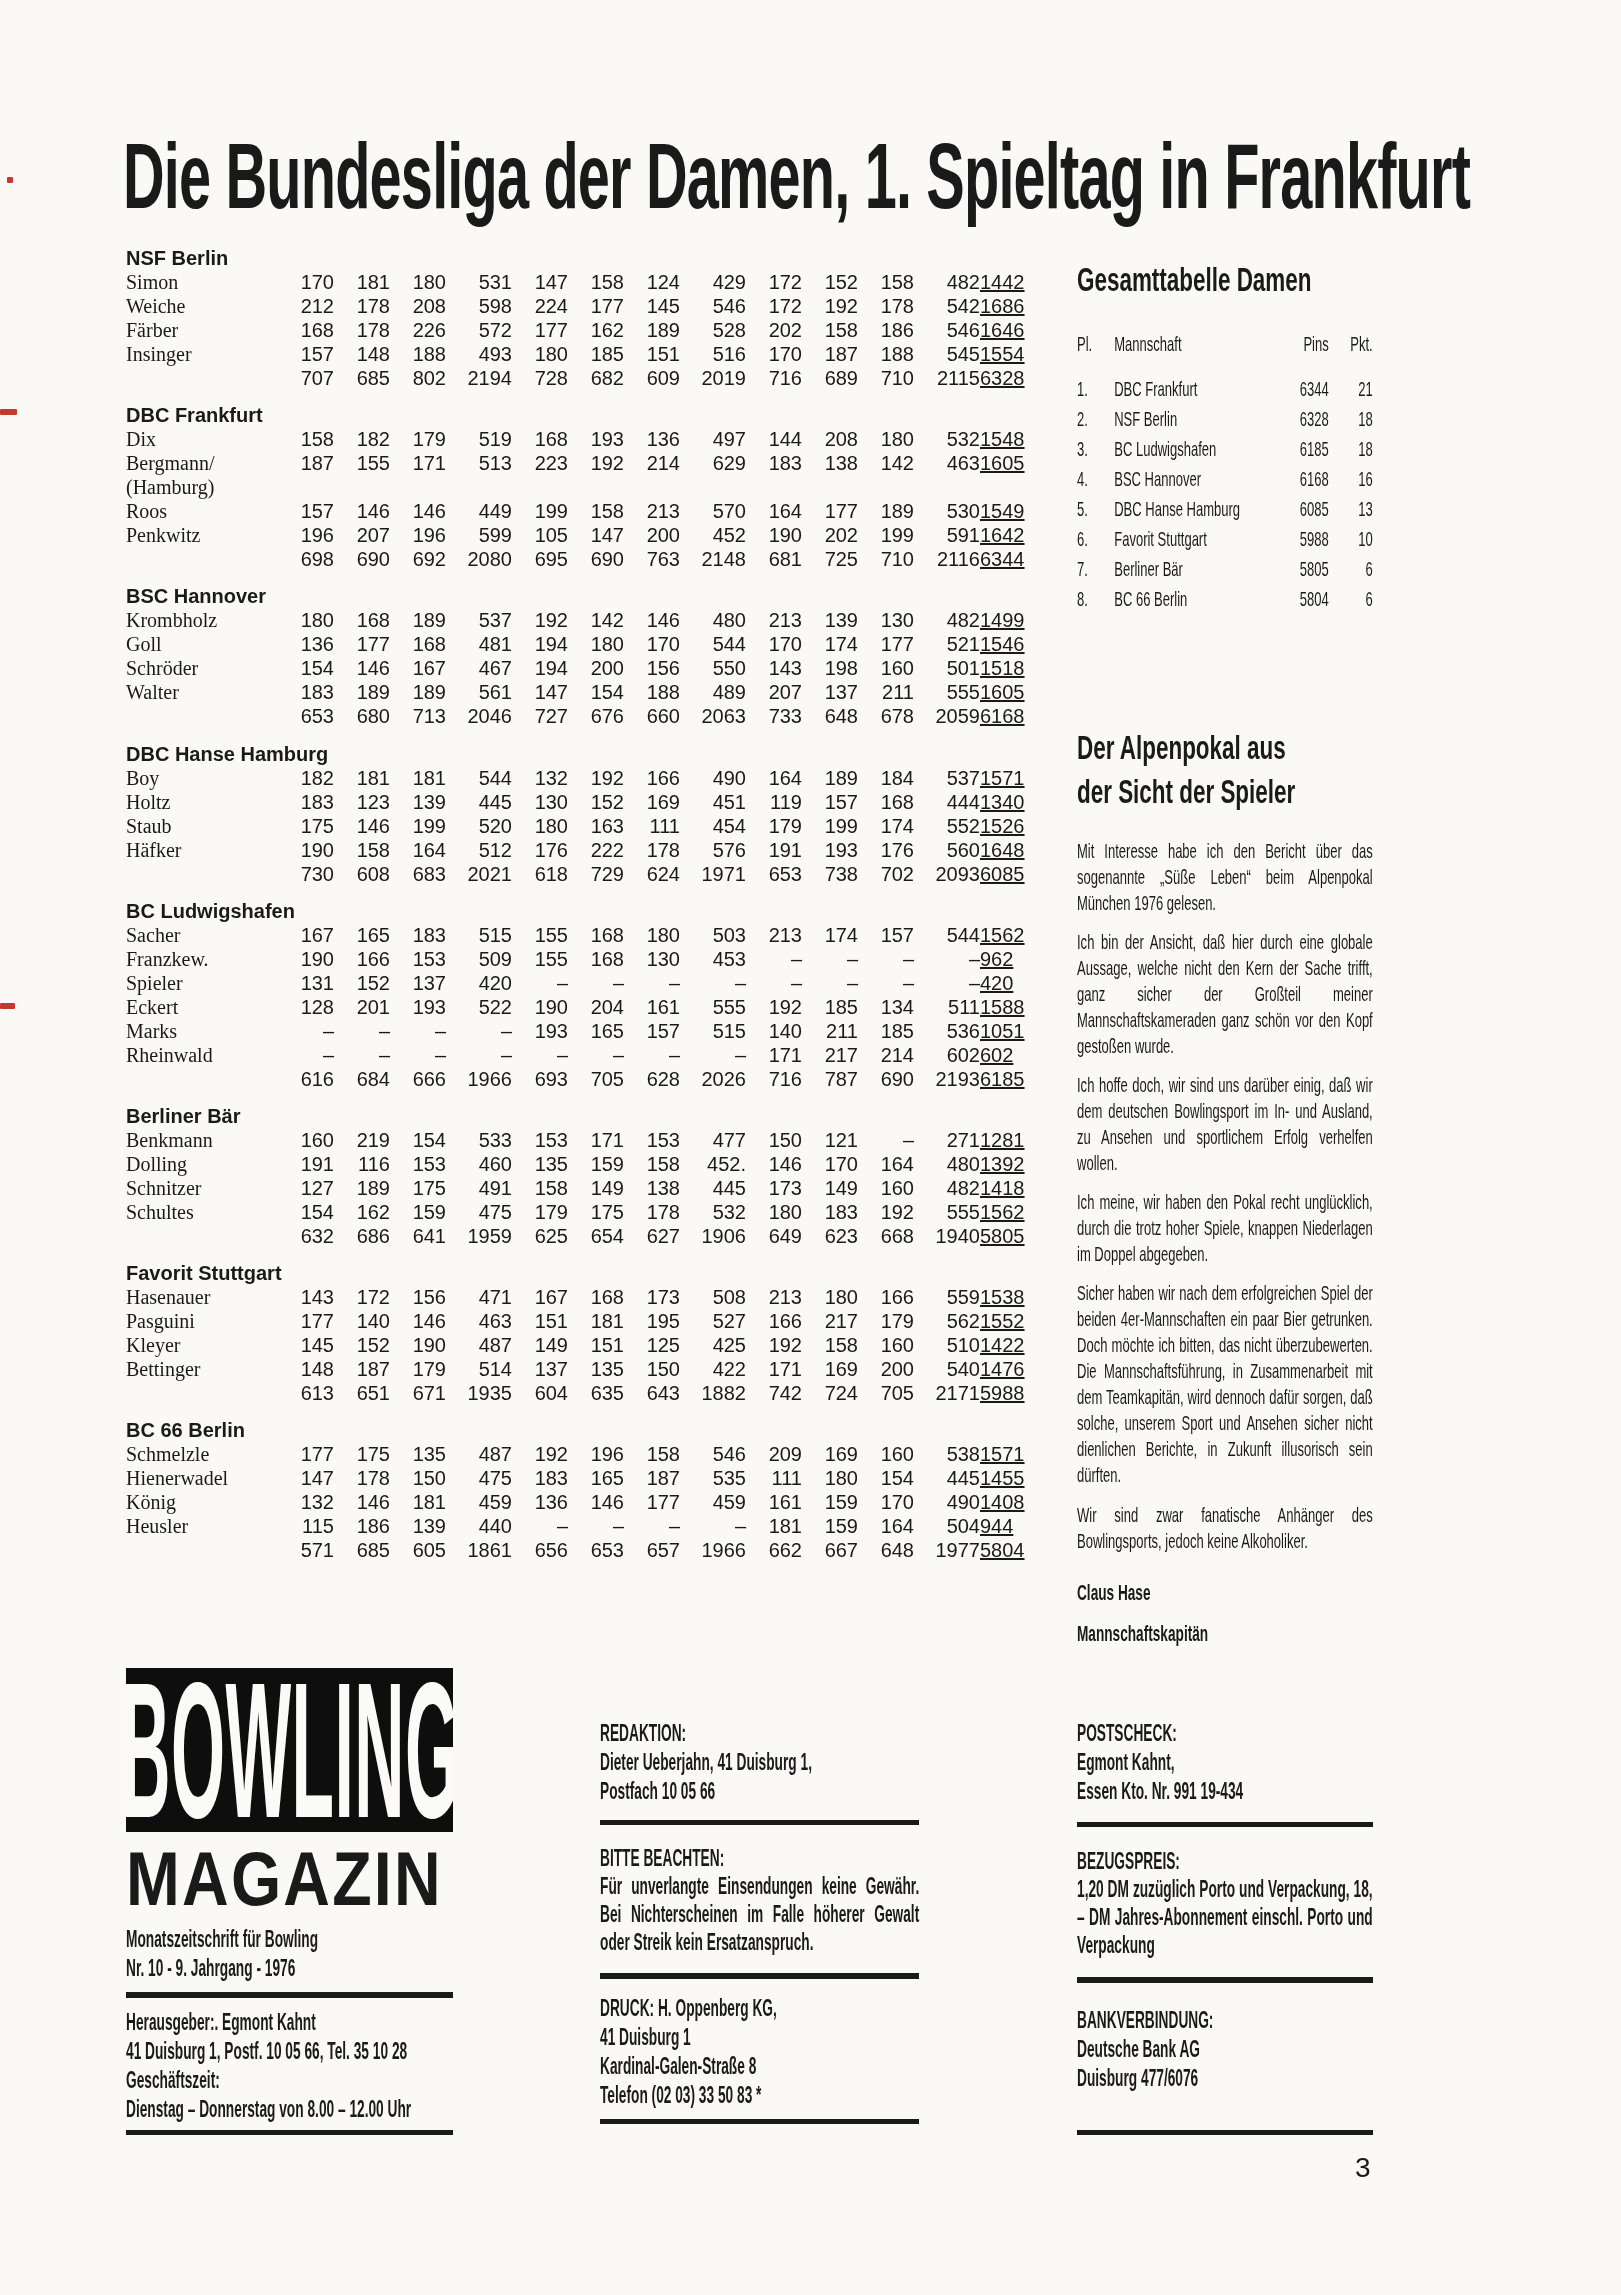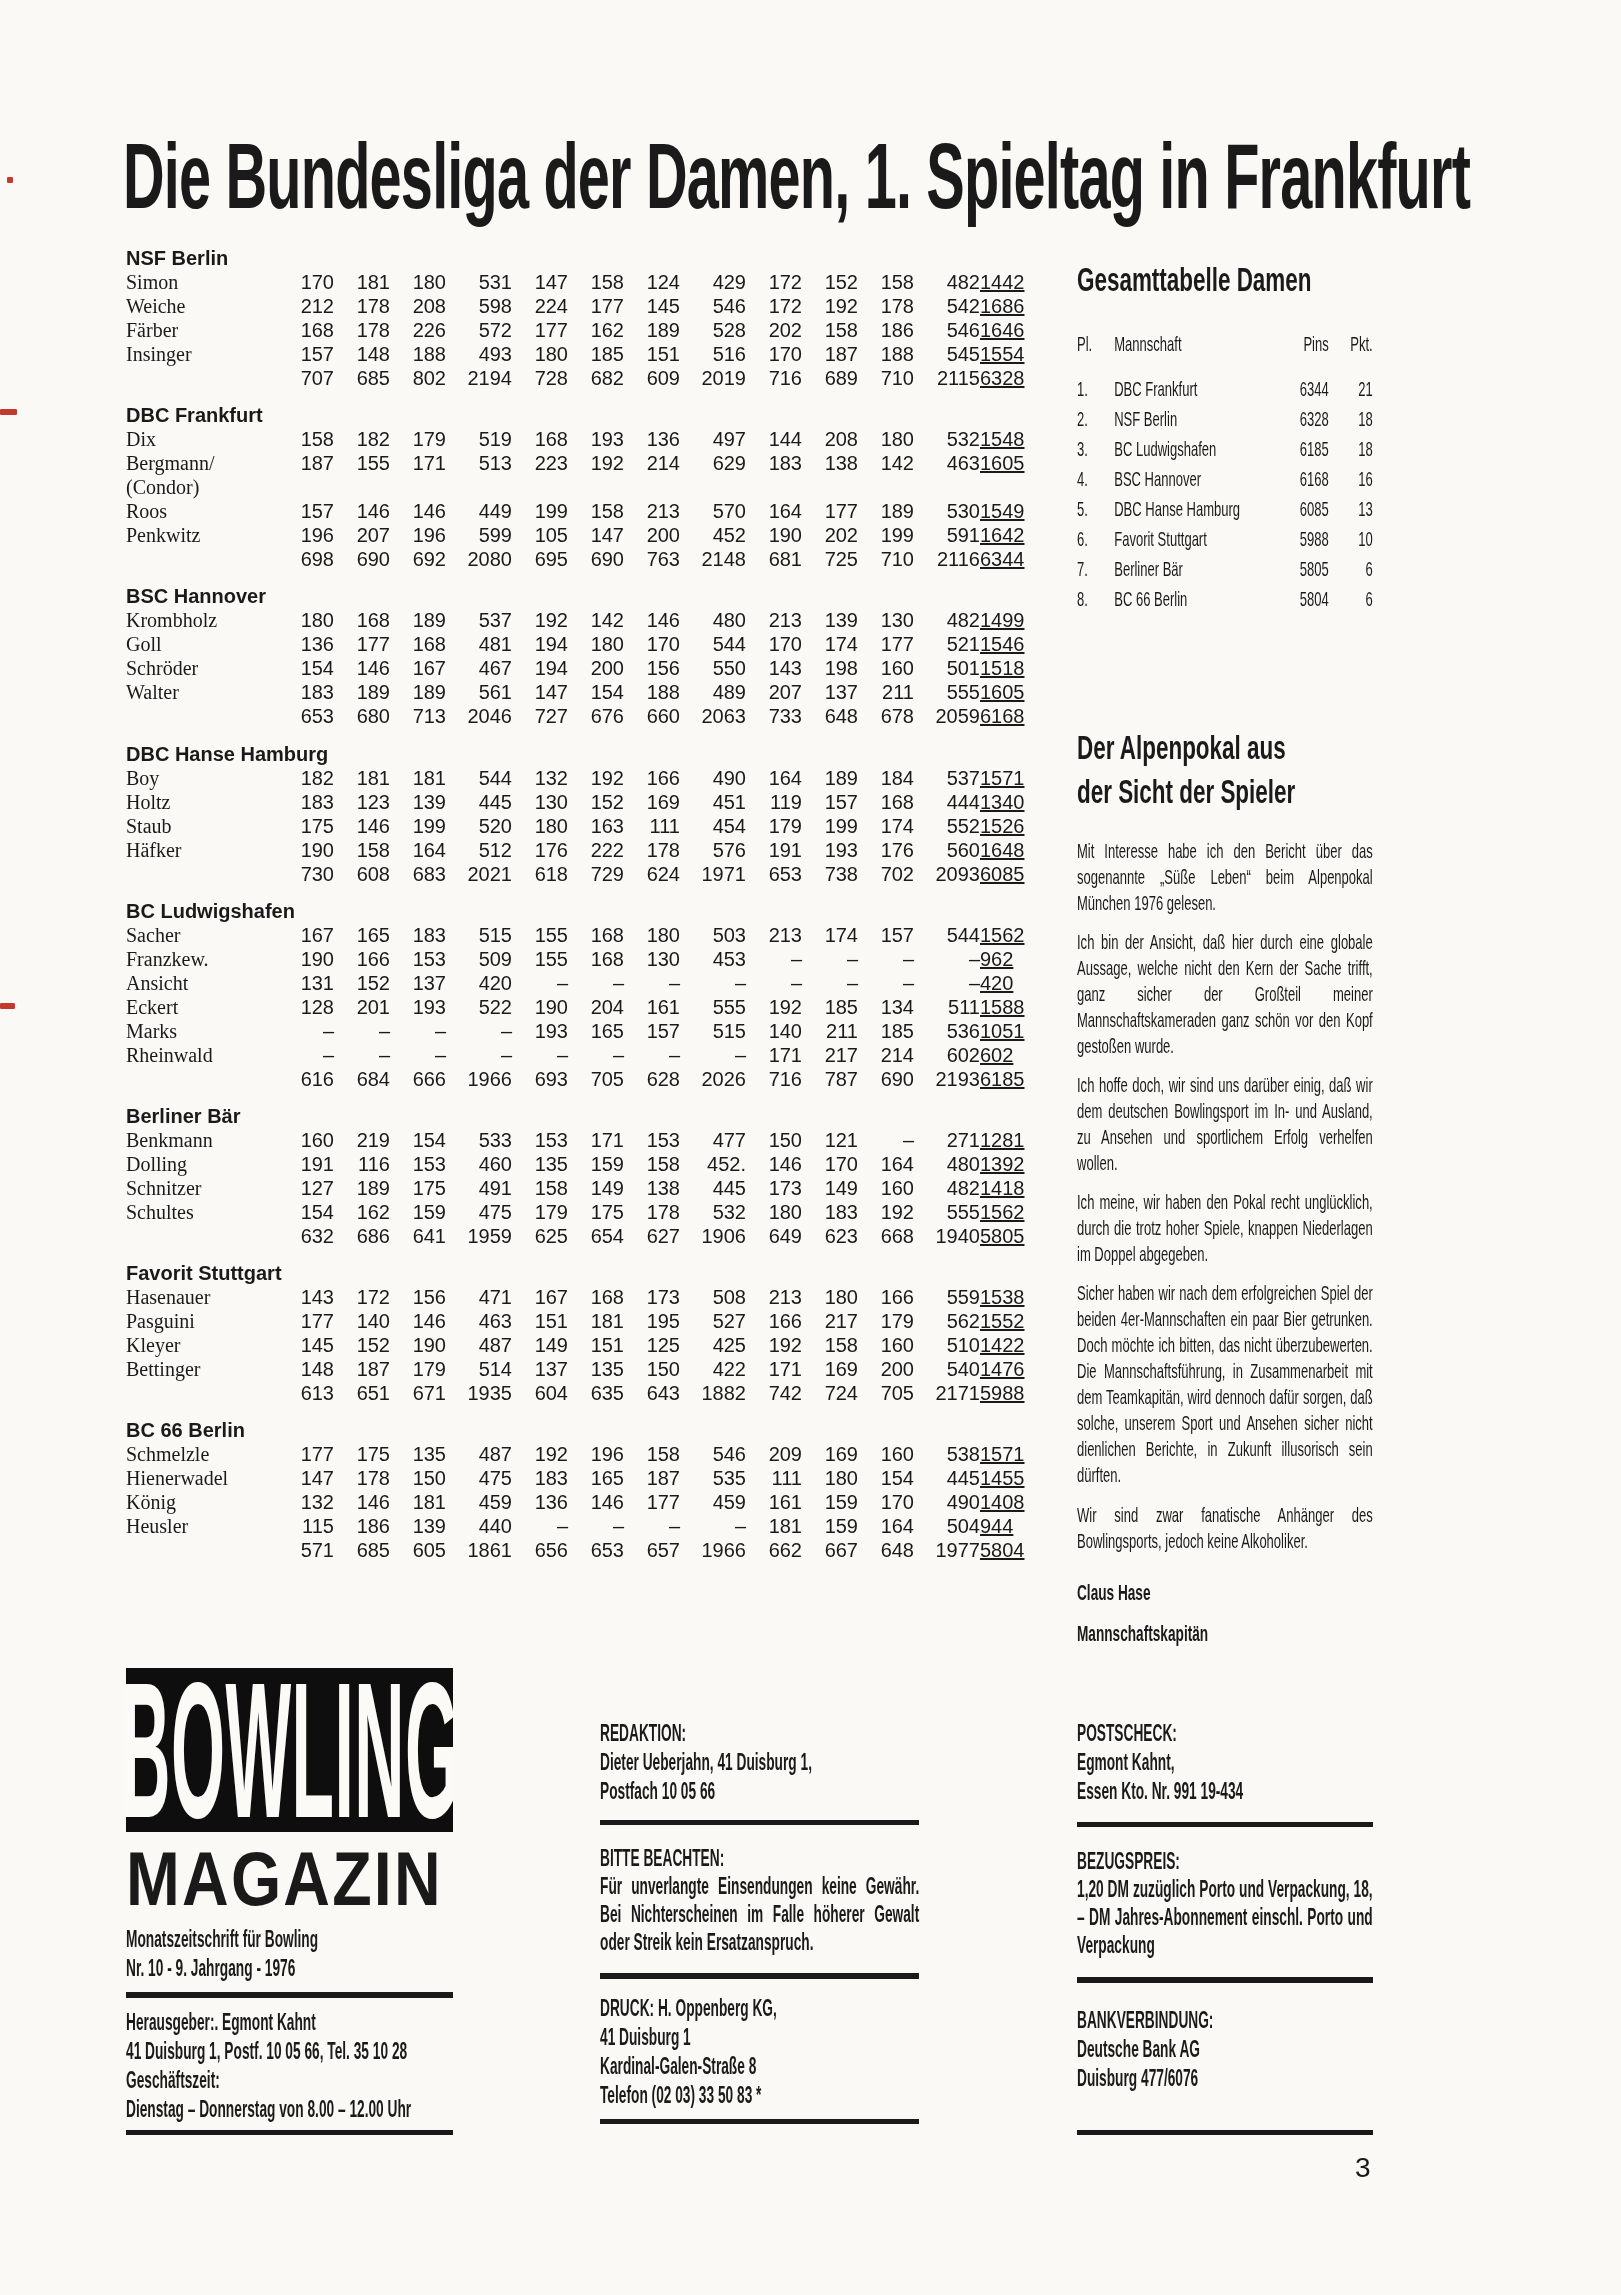--- a/index.html
+++ b/index.html
@@ -82,21 +82,21 @@
       <div class="trow"><span class="tname">Simon</span><span class="w3">170</span><span class="w3">181</span><span class="w3">180</span><span class="w4">531</span><span class="w3">147</span><span class="w3">158</span><span class="w3">124</span><span class="w4">429</span><span class="w3">172</span><span class="w3">152</span><span class="w3">158</span><span class="w4">482</span><span class="wt">1442</span></div>
       <div class="trow"><span class="tname">Weiche</span><span class="w3">212</span><span class="w3">178</span><span class="w3">208</span><span class="w4">598</span><span class="w3">224</span><span class="w3">177</span><span class="w3">145</span><span class="w4">546</span><span class="w3">172</span><span class="w3">192</span><span class="w3">178</span><span class="w4">542</span><span class="wt">1686</span></div>
       <div class="trow"><span class="tname">Färber</span><span class="w3">168</span><span class="w3">178</span><span class="w3">226</span><span class="w4">572</span><span class="w3">177</span><span class="w3">162</span><span class="w3">189</span><span class="w4">528</span><span class="w3">202</span><span class="w3">158</span><span class="w3">186</span><span class="w4">546</span><span class="wt">1646</span></div>
       <div class="trow"><span class="tname">Insinger</span><span class="w3">157</span><span class="w3">148</span><span class="w3">188</span><span class="w4">493</span><span class="w3">180</span><span class="w3">185</span><span class="w3">151</span><span class="w4">516</span><span class="w3">170</span><span class="w3">187</span><span class="w3">188</span><span class="w4">545</span><span class="wt">1554</span></div>
       <div class="trow"><span class="tname"></span><span class="w3">707</span><span class="w3">685</span><span class="w3">802</span><span class="w4">2194</span><span class="w3">728</span><span class="w3">682</span><span class="w3">609</span><span class="w4">2019</span><span class="w3">716</span><span class="w3">689</span><span class="w3">710</span><span class="w4">2115</span><span class="wt">6328</span></div>
     </div>
     <div class="team-block">
       <div class="team-name">DBC Frankfurt</div>
       <div class="trow"><span class="tname">Dix</span><span class="w3">158</span><span class="w3">182</span><span class="w3">179</span><span class="w4">519</span><span class="w3">168</span><span class="w3">193</span><span class="w3">136</span><span class="w4">497</span><span class="w3">144</span><span class="w3">208</span><span class="w3">180</span><span class="w4">532</span><span class="wt">1548</span></div>
       <div class="trow"><span class="tname">Bergmann/</span><span class="w3">187</span><span class="w3">155</span><span class="w3">171</span><span class="w4">513</span><span class="w3">223</span><span class="w3">192</span><span class="w3">214</span><span class="w4">629</span><span class="w3">183</span><span class="w3">138</span><span class="w3">142</span><span class="w4">463</span><span class="wt">1605</span></div>
-      <div class="trow"><span class="tname">(Condor)</span></div>
+      <div class="trow"><span class="tname">(Hamburg)</span></div>
       <div class="trow"><span class="tname">Roos</span><span class="w3">157</span><span class="w3">146</span><span class="w3">146</span><span class="w4">449</span><span class="w3">199</span><span class="w3">158</span><span class="w3">213</span><span class="w4">570</span><span class="w3">164</span><span class="w3">177</span><span class="w3">189</span><span class="w4">530</span><span class="wt">1549</span></div>
       <div class="trow"><span class="tname">Penkwitz</span><span class="w3">196</span><span class="w3">207</span><span class="w3">196</span><span class="w4">599</span><span class="w3">105</span><span class="w3">147</span><span class="w3">200</span><span class="w4">452</span><span class="w3">190</span><span class="w3">202</span><span class="w3">199</span><span class="w4">591</span><span class="wt">1642</span></div>
       <div class="trow"><span class="tname"></span><span class="w3">698</span><span class="w3">690</span><span class="w3">692</span><span class="w4">2080</span><span class="w3">695</span><span class="w3">690</span><span class="w3">763</span><span class="w4">2148</span><span class="w3">681</span><span class="w3">725</span><span class="w3">710</span><span class="w4">2116</span><span class="wt">6344</span></div>
     </div>
     <div class="team-block">
       <div class="team-name">BSC Hannover</div>
       <div class="trow"><span class="tname">Krombholz</span><span class="w3">180</span><span class="w3">168</span><span class="w3">189</span><span class="w4">537</span><span class="w3">192</span><span class="w3">142</span><span class="w3">146</span><span class="w4">480</span><span class="w3">213</span><span class="w3">139</span><span class="w3">130</span><span class="w4">482</span><span class="wt">1499</span></div>
       <div class="trow"><span class="tname">Goll</span><span class="w3">136</span><span class="w3">177</span><span class="w3">168</span><span class="w4">481</span><span class="w3">194</span><span class="w3">180</span><span class="w3">170</span><span class="w4">544</span><span class="w3">170</span><span class="w3">174</span><span class="w3">177</span><span class="w4">521</span><span class="wt">1546</span></div>
       <div class="trow"><span class="tname">Schröder</span><span class="w3">154</span><span class="w3">146</span><span class="w3">167</span><span class="w4">467</span><span class="w3">194</span><span class="w3">200</span><span class="w3">156</span><span class="w4">550</span><span class="w3">143</span><span class="w3">198</span><span class="w3">160</span><span class="w4">501</span><span class="wt">1518</span></div>
       <div class="trow"><span class="tname">Walter</span><span class="w3">183</span><span class="w3">189</span><span class="w3">189</span><span class="w4">561</span><span class="w3">147</span><span class="w3">154</span><span class="w3">188</span><span class="w4">489</span><span class="w3">207</span><span class="w3">137</span><span class="w3">211</span><span class="w4">555</span><span class="wt">1605</span></div>
@@ -107,21 +107,21 @@
       <div class="trow"><span class="tname">Boy</span><span class="w3">182</span><span class="w3">181</span><span class="w3">181</span><span class="w4">544</span><span class="w3">132</span><span class="w3">192</span><span class="w3">166</span><span class="w4">490</span><span class="w3">164</span><span class="w3">189</span><span class="w3">184</span><span class="w4">537</span><span class="wt">1571</span></div>
       <div class="trow"><span class="tname">Holtz</span><span class="w3">183</span><span class="w3">123</span><span class="w3">139</span><span class="w4">445</span><span class="w3">130</span><span class="w3">152</span><span class="w3">169</span><span class="w4">451</span><span class="w3">119</span><span class="w3">157</span><span class="w3">168</span><span class="w4">444</span><span class="wt">1340</span></div>
       <div class="trow"><span class="tname">Staub</span><span class="w3">175</span><span class="w3">146</span><span class="w3">199</span><span class="w4">520</span><span class="w3">180</span><span class="w3">163</span><span class="w3">111</span><span class="w4">454</span><span class="w3">179</span><span class="w3">199</span><span class="w3">174</span><span class="w4">552</span><span class="wt">1526</span></div>
       <div class="trow"><span class="tname">Häfker</span><span class="w3">190</span><span class="w3">158</span><span class="w3">164</span><span class="w4">512</span><span class="w3">176</span><span class="w3">222</span><span class="w3">178</span><span class="w4">576</span><span class="w3">191</span><span class="w3">193</span><span class="w3">176</span><span class="w4">560</span><span class="wt">1648</span></div>
       <div class="trow"><span class="tname"></span><span class="w3">730</span><span class="w3">608</span><span class="w3">683</span><span class="w4">2021</span><span class="w3">618</span><span class="w3">729</span><span class="w3">624</span><span class="w4">1971</span><span class="w3">653</span><span class="w3">738</span><span class="w3">702</span><span class="w4">2093</span><span class="wt">6085</span></div>
     </div>
     <div class="team-block">
       <div class="team-name">BC Ludwigshafen</div>
       <div class="trow"><span class="tname">Sacher</span><span class="w3">167</span><span class="w3">165</span><span class="w3">183</span><span class="w4">515</span><span class="w3">155</span><span class="w3">168</span><span class="w3">180</span><span class="w4">503</span><span class="w3">213</span><span class="w3">174</span><span class="w3">157</span><span class="w4">544</span><span class="wt">1562</span></div>
       <div class="trow"><span class="tname">Franzkew.</span><span class="w3">190</span><span class="w3">166</span><span class="w3">153</span><span class="w4">509</span><span class="w3">155</span><span class="w3">168</span><span class="w3">130</span><span class="w4">453</span><span class="w3">–</span><span class="w3">–</span><span class="w3">–</span><span class="w4">–</span><span class="wt">962</span></div>
-      <div class="trow"><span class="tname">Ansicht</span><span class="w3">131</span><span class="w3">152</span><span class="w3">137</span><span class="w4">420</span><span class="w3">–</span><span class="w3">–</span><span class="w3">–</span><span class="w4">–</span><span class="w3">–</span><span class="w3">–</span><span class="w3">–</span><span class="w4">–</span><span class="wt">420</span></div>
+      <div class="trow"><span class="tname">Spieler</span><span class="w3">131</span><span class="w3">152</span><span class="w3">137</span><span class="w4">420</span><span class="w3">–</span><span class="w3">–</span><span class="w3">–</span><span class="w4">–</span><span class="w3">–</span><span class="w3">–</span><span class="w3">–</span><span class="w4">–</span><span class="wt">420</span></div>
       <div class="trow"><span class="tname">Eckert</span><span class="w3">128</span><span class="w3">201</span><span class="w3">193</span><span class="w4">522</span><span class="w3">190</span><span class="w3">204</span><span class="w3">161</span><span class="w4">555</span><span class="w3">192</span><span class="w3">185</span><span class="w3">134</span><span class="w4">511</span><span class="wt">1588</span></div>
       <div class="trow"><span class="tname">Marks</span><span class="w3">–</span><span class="w3">–</span><span class="w3">–</span><span class="w4">–</span><span class="w3">193</span><span class="w3">165</span><span class="w3">157</span><span class="w4">515</span><span class="w3">140</span><span class="w3">211</span><span class="w3">185</span><span class="w4">536</span><span class="wt">1051</span></div>
       <div class="trow"><span class="tname">Rheinwald</span><span class="w3">–</span><span class="w3">–</span><span class="w3">–</span><span class="w4">–</span><span class="w3">–</span><span class="w3">–</span><span class="w3">–</span><span class="w4">–</span><span class="w3">171</span><span class="w3">217</span><span class="w3">214</span><span class="w4">602</span><span class="wt">602</span></div>
       <div class="trow"><span class="tname"></span><span class="w3">616</span><span class="w3">684</span><span class="w3">666</span><span class="w4">1966</span><span class="w3">693</span><span class="w3">705</span><span class="w3">628</span><span class="w4">2026</span><span class="w3">716</span><span class="w3">787</span><span class="w3">690</span><span class="w4">2193</span><span class="wt">6185</span></div>
     </div>
     <div class="team-block">
       <div class="team-name">Berliner Bär</div>
       <div class="trow"><span class="tname">Benkmann</span><span class="w3">160</span><span class="w3">219</span><span class="w3">154</span><span class="w4">533</span><span class="w3">153</span><span class="w3">171</span><span class="w3">153</span><span class="w4">477</span><span class="w3">150</span><span class="w3">121</span><span class="w3">–</span><span class="w4">271</span><span class="wt">1281</span></div>
       <div class="trow"><span class="tname">Dolling</span><span class="w3">191</span><span class="w3">116</span><span class="w3">153</span><span class="w4">460</span><span class="w3">135</span><span class="w3">159</span><span class="w3">158</span><span class="w4">452.</span><span class="w3">146</span><span class="w3">170</span><span class="w3">164</span><span class="w4">480</span><span class="wt">1392</span></div>
       <div class="trow"><span class="tname">Schnitzer</span><span class="w3">127</span><span class="w3">189</span><span class="w3">175</span><span class="w4">491</span><span class="w3">158</span><span class="w3">149</span><span class="w3">138</span><span class="w4">445</span><span class="w3">173</span><span class="w3">149</span><span class="w3">160</span><span class="w4">482</span><span class="wt">1418</span></div>

